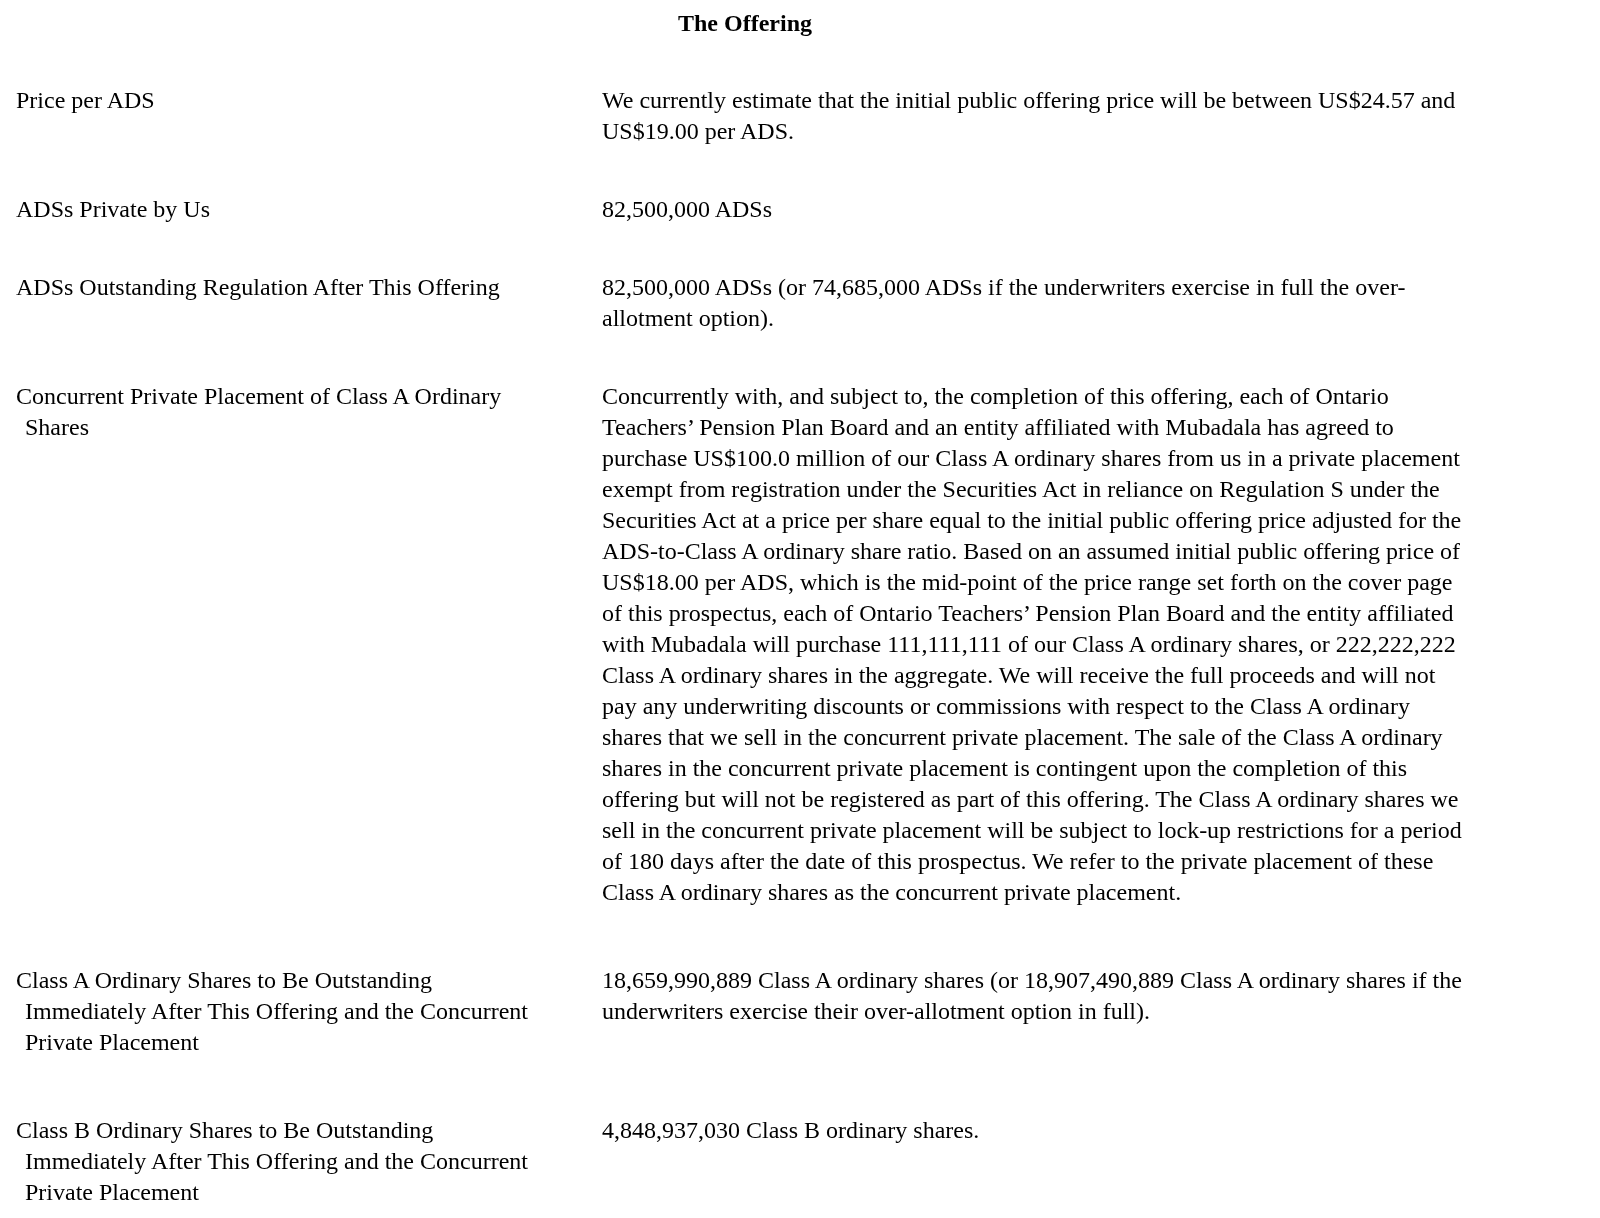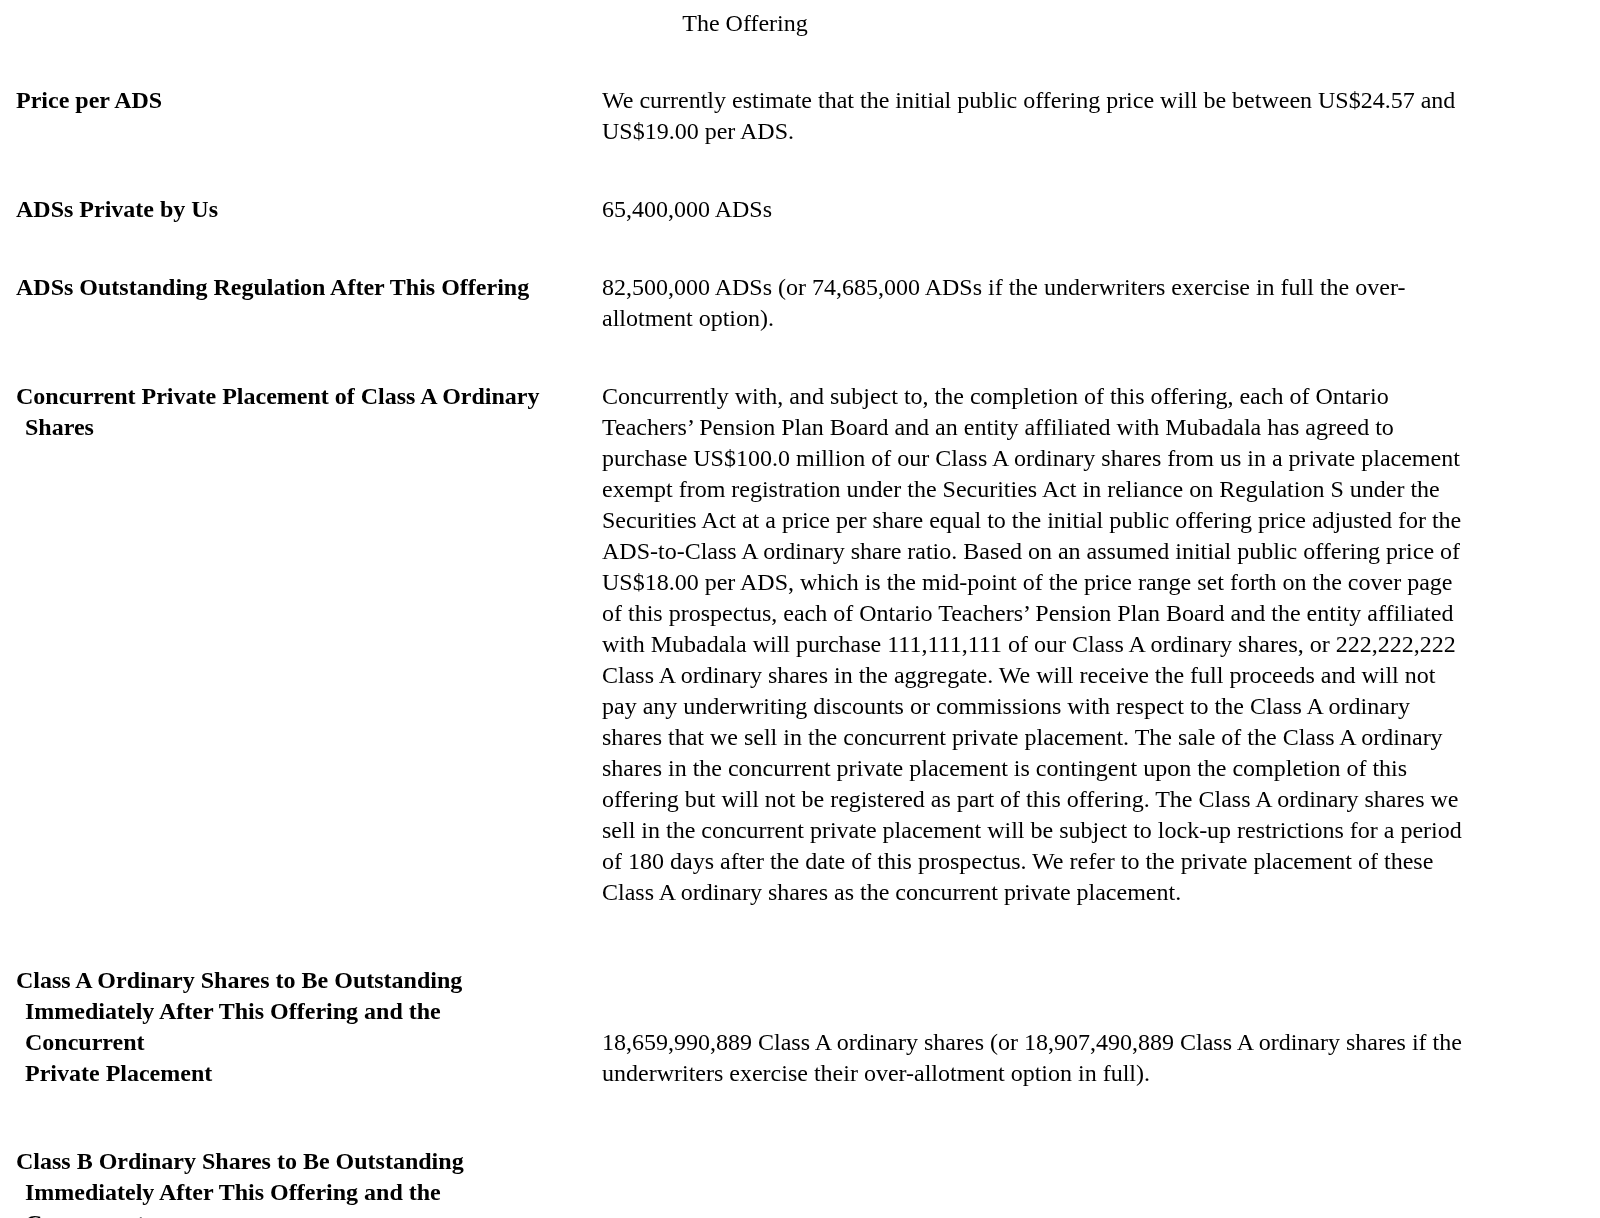--- a/index.html
+++ b/index.html
@@ -14,60 +14,58 @@
     padding: 8px 0 16px 16px;
     background: #ffffff;
     color: #000000;
     font-family: "Liberation Serif", "DejaVu Serif", serif;
     font-size: 24px;
     line-height: 31px;
   }
   .doc-title {
     width: 1458px; 
     text-align: center;
-    font-weight: normal;
+    font-weight: bold;
     font-size: 24px;
     line-height: 30px;
   }
   .row {
     display: flex;
     align-items: flex-start;
     margin-top: 47px;
   }
   .row.big-gap {
     margin-top: 57px;
-    align-items: flex-end;
   }
   .label {
     flex: 0 0 586px;
     box-sizing: border-box;
     padding: 0 48px 0 9px;
     text-indent: -9px; 
-    font-weight: bold;
   }
   .value {
     flex: 0 0 872px;
     box-sizing: border-box;
   }
 </style>
 </head>
 <body>
 
 <div class="page">
 
   <div class="doc-title">The Offering</div>
 
   <div class="row">
     <div class="label">Price per ADS</div>
     <div class="value">We currently estimate that the initial public offering price will be between US$24.57 and US$19.00 per ADS.</div>
   </div>
 
   <div class="row">
     <div class="label">ADSs Private by Us</div>
-    <div class="value">65,400,000 ADSs</div>
+    <div class="value">82,500,000 ADSs</div>
   </div>
 
   <div class="row">
     <div class="label">ADSs Outstanding Regulation After This Offering</div>
     <div class="value">82,500,000 ADSs (or 74,685,000 ADSs if the underwriters exercise in full the over-allotment option).</div>
   </div>
 
   <div class="row">
     <div class="label">Concurrent Private Placement of Class A Ordinary<br>Shares</div>
     <div class="value">Concurrently with, and subject to, the completion of this offering, each of Ontario Teachers’ Pension Plan Board and an entity affiliated with Mubadala has agreed to purchase US$100.0 million of our Class A ordinary shares from us in a private placement exempt from registration under the Securities Act in reliance on Regulation S under the Securities Act at a price per share equal to the initial public offering price adjusted for the ADS-to-Class A ordinary share ratio. Based on an assumed initial public offering price of US$18.00 per ADS, which is the mid-point of the price range set forth on the cover page of this prospectus, each of Ontario Teachers’ Pension Plan Board and the entity affiliated with Mubadala will purchase 111,111,111 of our Class A ordinary shares, or 222,222,222 Class A ordinary shares in the aggregate. We will receive the full proceeds and will not pay any underwriting discounts or commissions with respect to the Class A ordinary shares that we sell in the concurrent private placement. The sale of the Class A ordinary shares in the concurrent private placement is contingent upon the completion of this offering but will not be registered as part of this offering. The Class A ordinary shares we sell in the concurrent private placement will be subject to lock-up restrictions for a period of 180 days after the date of this prospectus. We refer to the private placement of these Class A ordinary shares as the concurrent private placement.</div>

